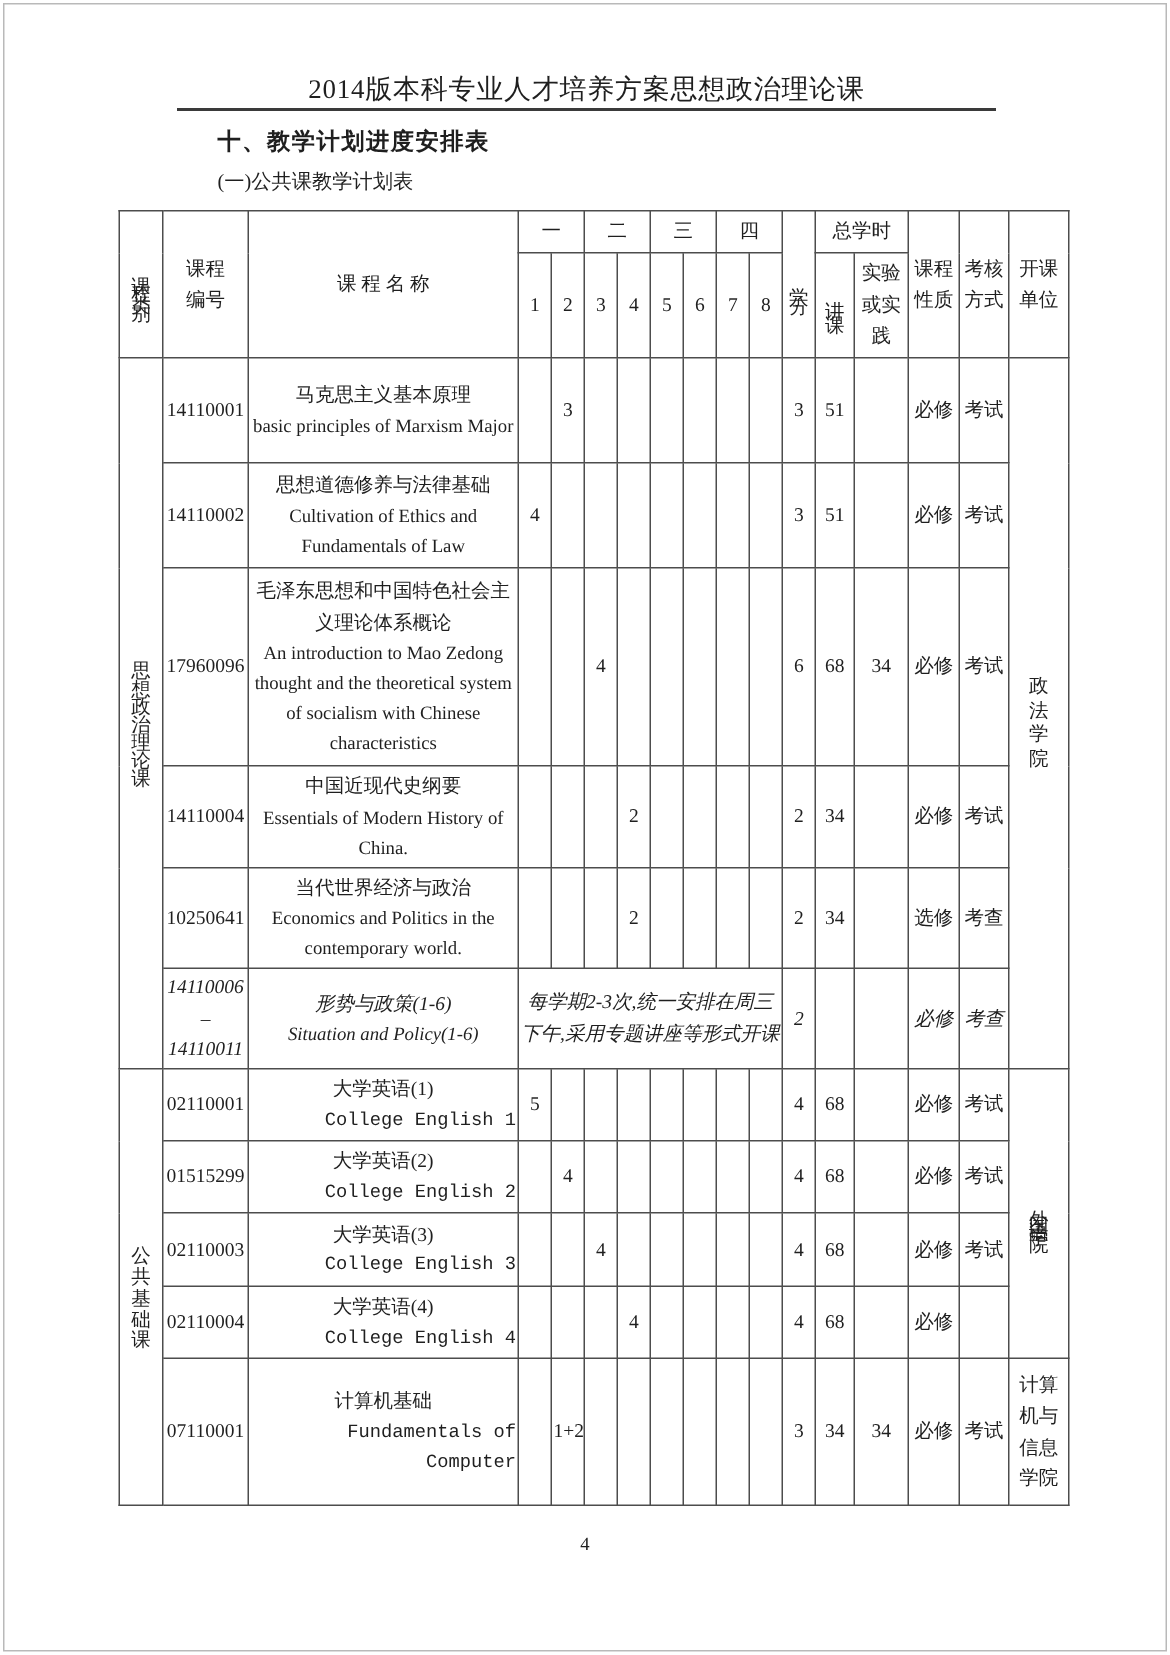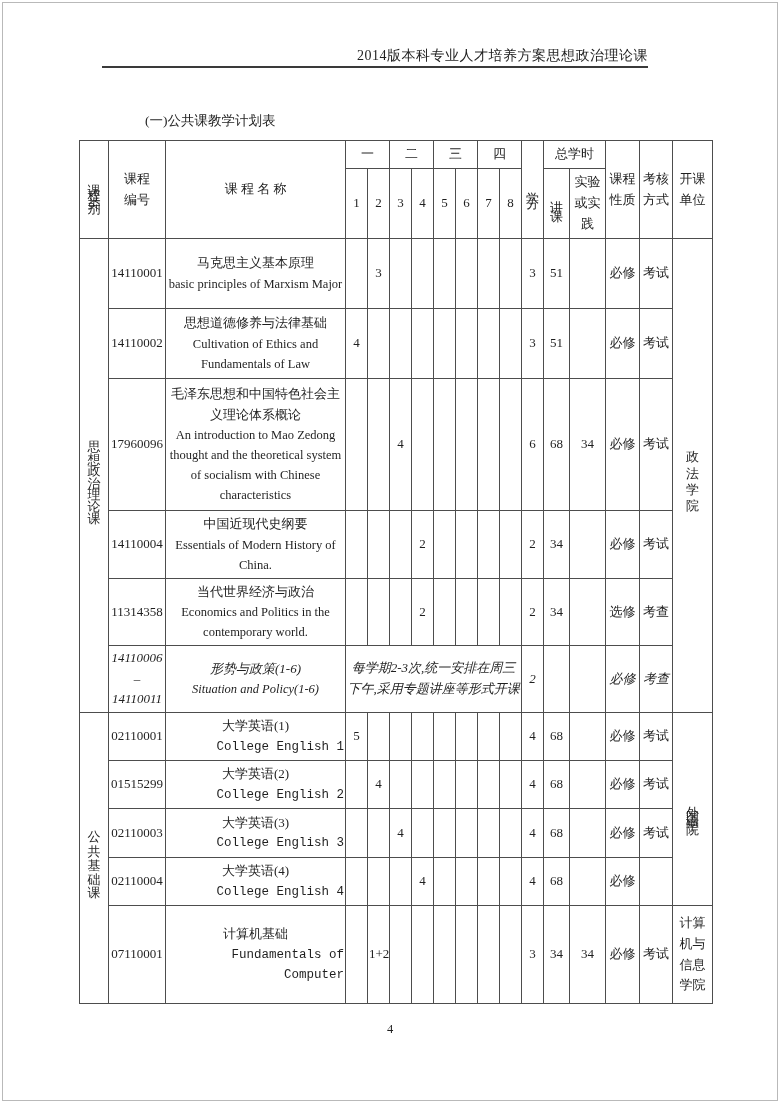--- a/index.html
+++ b/index.html
@@ -5,24 +5,24 @@
   html,body { margin:0; padding:0; }
   body {
     width:780px; height:1103px; background:#ffffff;
     font-family:"Liberation Serif","DejaVu Serif",serif;
     color:#1f1f1f;
   }
   .page { position:relative; width:780px; height:1103px; background:#fff; overflow:hidden; }
   .scan-frame { position:absolute; inset:2px; border:1px solid #b9b9b9; pointer-events:none; }
 
   .doc-header {
-    position:absolute; left:102px; top:47px; width:546px;
-    display:flex; justify-content:flex-end; align-items:flex-end;
+    position:absolute; left:118px; top:47px; width:546px;
+    display:flex; justify-content:center; align-items:flex-end;
     border-bottom:2px solid #3a3a3a; padding-bottom:1px;
-    font-size:14px; letter-spacing:0.5px;
+    font-size:18px; letter-spacing:0.5px;
   }
   .doc-title {
     position:absolute; left:145px; top:84px;
     font-size:15.5px; font-weight:bold; letter-spacing:1px;
   }
   .doc-subtitle { position:absolute; left:145px; top:112px; font-size:13.5px; }
 
   table.plan {
     position:absolute; left:79px; top:140px; width:633px;
     border-collapse:collapse; table-layout:fixed;
@@ -60,20 +60,21 @@
 <body>
 
 <div class="page">
   <div class="scan-frame"></div>
 
   <div class="doc-header">
     <span>2014版本科专业人才培养方案</span>
     <span>思想政治理论课</span>
   </div>
 
+  <div class="doc-title">十、教学计划进度安排表</div>
   <div class="doc-subtitle">(一)公共课教学计划表</div>
 
   <table class="plan">
     <colgroup>
       <col style="width:29px">
         <col style="width:57px">
         <col style="width:180px">
       <col style="width:22px">
         <col style="width:22px">
         <col style="width:22px">
@@ -204,21 +205,21 @@
       <td class="num"></td>
       <td class="num"></td>
       <td class="num">2</td>
       <td class="num">34</td>
       <td class="num"></td>
       <td>必修</td>
       <td>考试</td>
     </tr>
 
     <tr class="r4">
-      <td class="num prewrap">11314358</td>
+      <td class="num prewrap">10250641</td>
       <td class="name-cell">
             <div class="cn">当代世界经济与政治</div>
             <div class="en">Economics and Politics in the contemporary world.</div>
           </td>
       <td class="num"></td>
       <td class="num"></td>
       <td class="num"></td>
       <td class="num">2</td>
       <td class="num"></td>
       <td class="num"></td>

